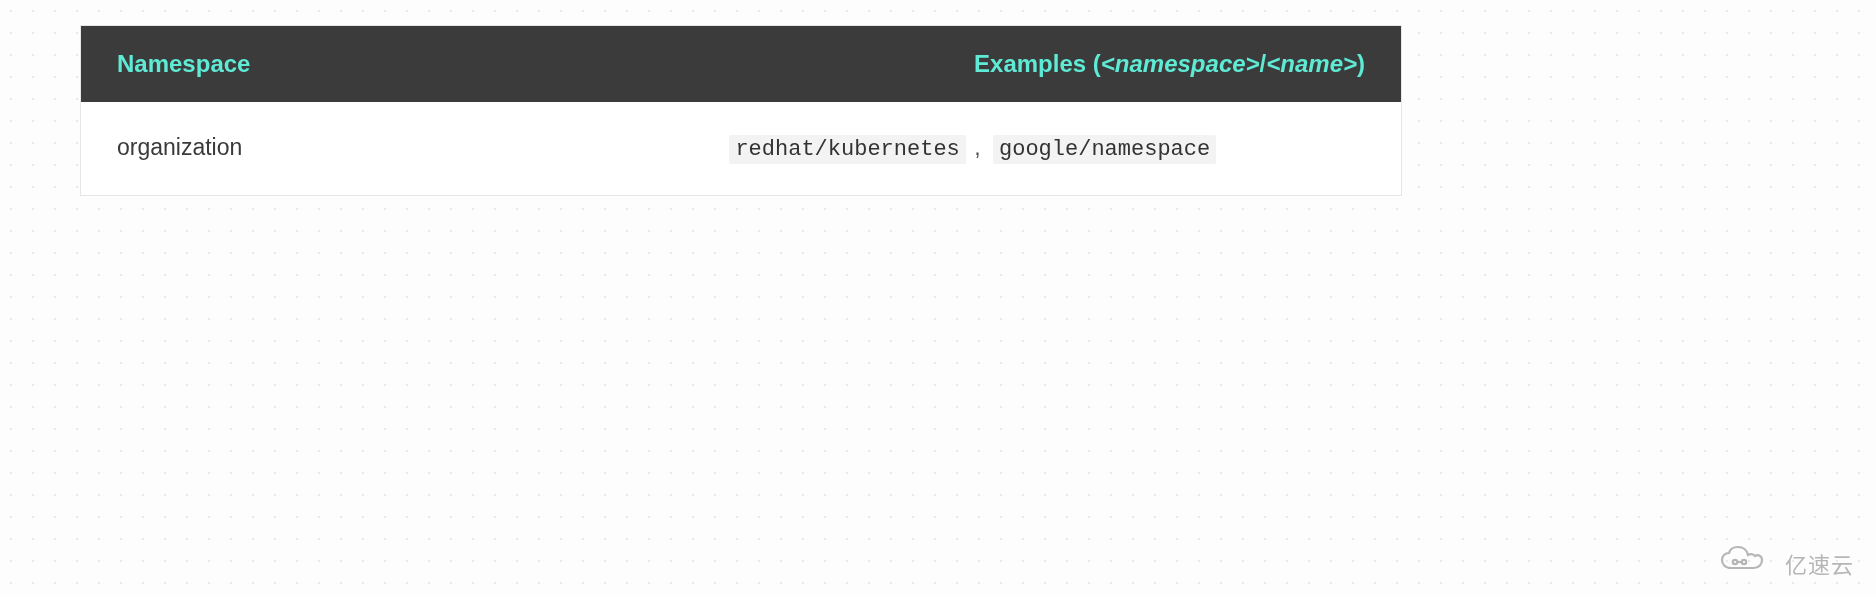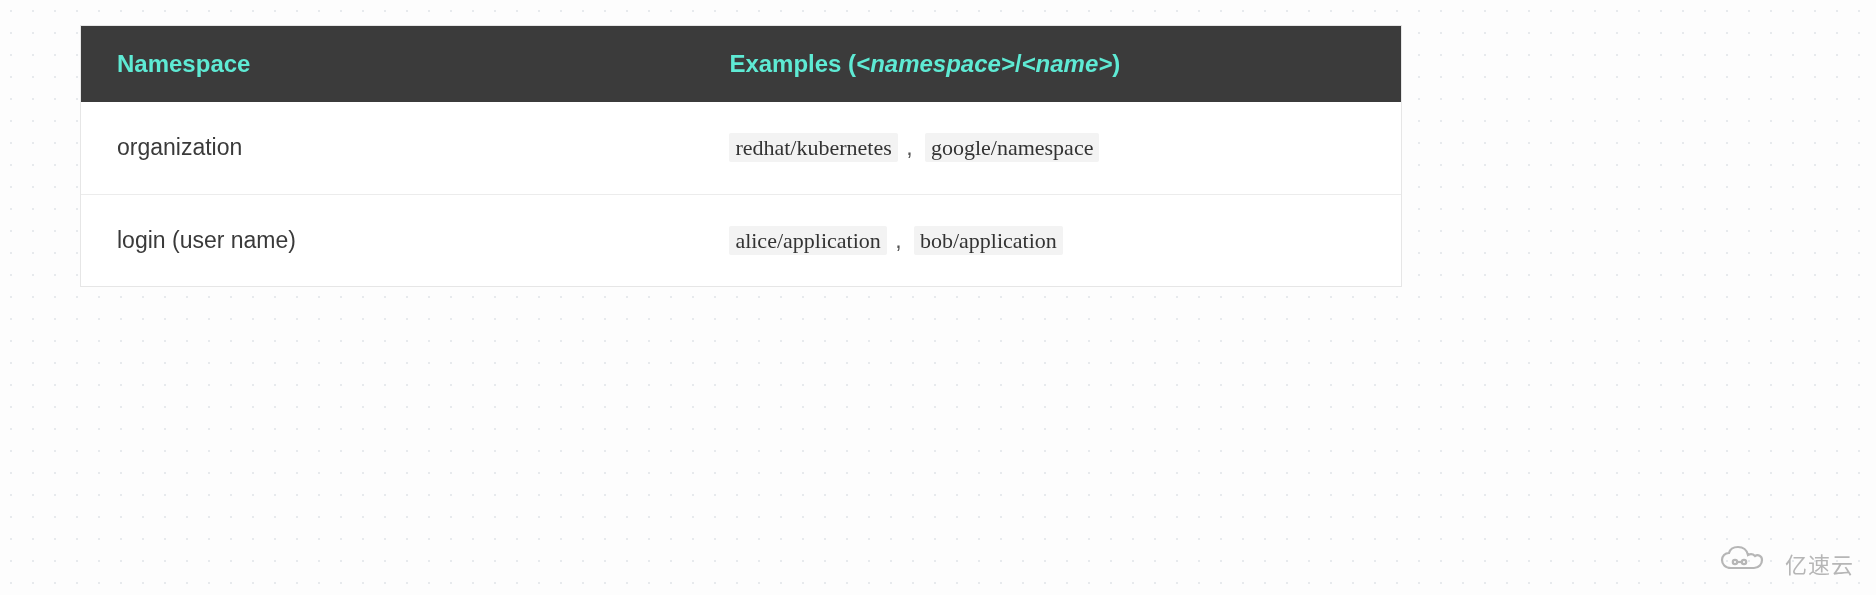--- a/index.html
+++ b/index.html
@@ -43,42 +43,42 @@
   thead th {
     background: #3b3b3b;
     color: #5eead4;
     font-weight: 700;
     font-size: 24px;
     text-align: left;
     padding: 24px 36px;
     border: none;
   }
   thead th:first-child { width: 46%; }
-  thead th:last-child  { width: 54%; }
+  thead th:last-child  { width: 54%; text-align: right; }
 
   thead th .italic {
     font-style: italic;
     font-weight: 700;
   }
 
   tbody td {
     border-top: 1px solid #ececec;
     padding: 24px 36px;
     font-size: 23px;
     color: #3a3a3a;
     vertical-align: top;
     line-height: 1.9;
   }
 
   tbody tr:first-child td {
     border-top: none;
   }
 
   code.inline {
-    font-family: Liberation Serif, serif;
+    font-family: Liberation Mono, monospace;
     font-size: 22px;
     background: #f3f3f3;
     color: #333;
     padding: 2px 6px;
     border-radius: 2px;
     white-space: nowrap;
   }
 
   .sep {
     color: #555;
@@ -133,28 +133,20 @@
     </thead>
     <tbody>
       <tr>
         <td>
           <span>organization</span>
         </td>
         <td>
           <code class="inline">redhat/kubernetes</code><span class="sep"> , </span><code class="inline">google/namespace</code>
         </td>
       </tr>
-      <tr>
-        <td>
-          <span>login (user name)</span>
-        </td>
-        <td>
-          <code class="inline">alice/application</code><span class="sep"> , </span><code class="inline">bob/application</code>
-        </td>
-      </tr>
     </tbody>
   </table>
 </div>
 
 <div class="watermark">
   <span>
     <svg viewBox="0 0 46 30">
       <path d="M12 23 C6 23 3 19 3 15 C3 11 6 8 10 8 C11 4 15 2 19 2 C24 2 28 5 29 10 C31 9 34 9 36 11 C39 9 43 11 43 15 C43 19 40 23 35 23 Z"></path>
       <circle cx="16" cy="17" r="2.2"></circle>
       <circle cx="25" cy="17" r="2.2"></circle>

